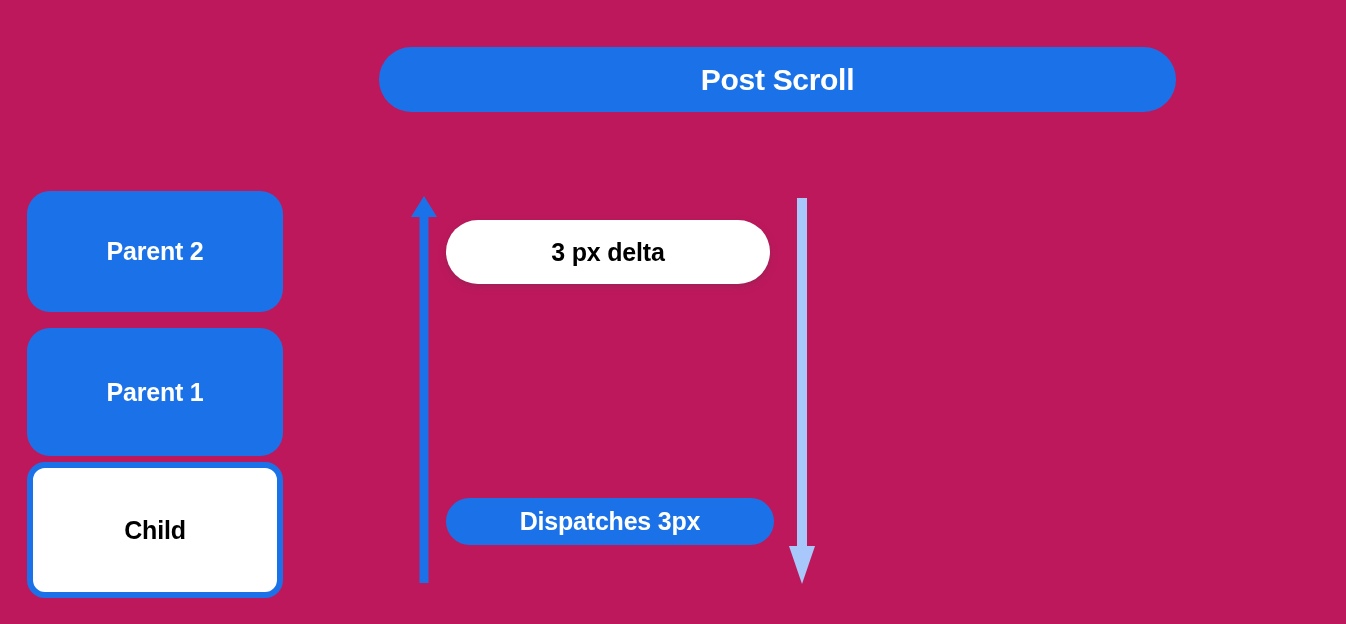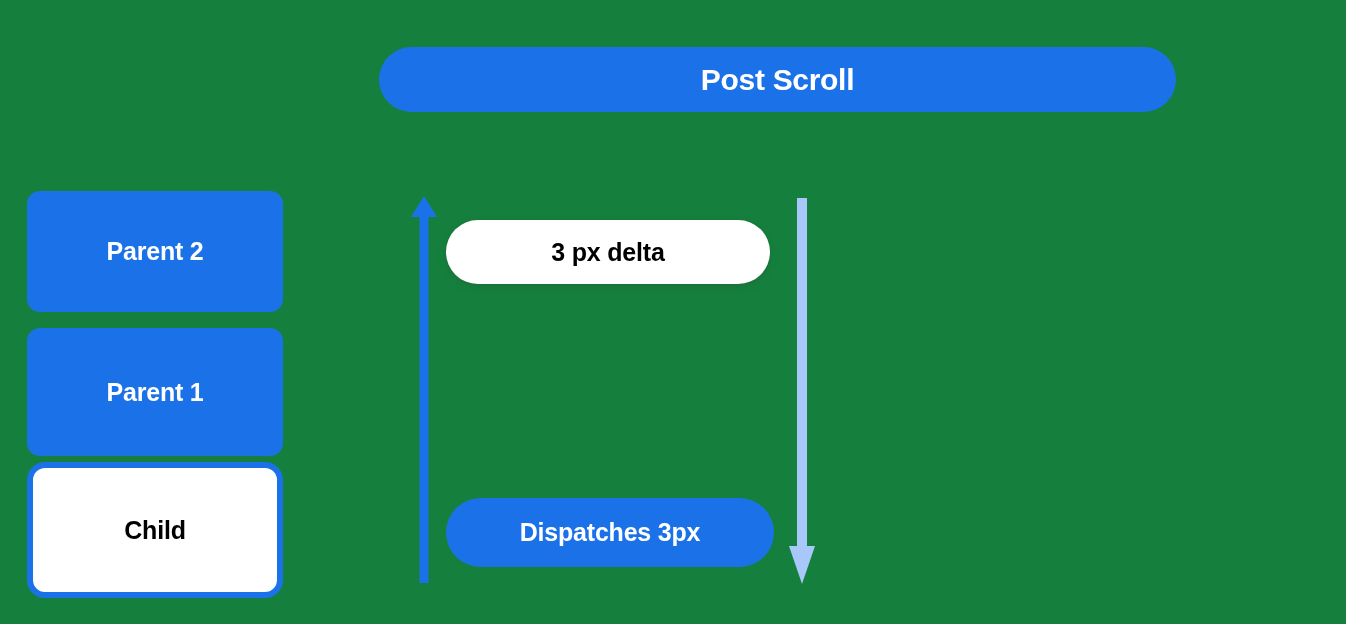--- a/index.html
+++ b/index.html
@@ -9,21 +9,21 @@
     background: #ffffff;
   }
   body {
     font-family: "Liberation Sans", sans-serif;
     -webkit-font-smoothing: antialiased;
   }
   #canvas {
     position: relative;
     width: 1346px;
     height: 624px;
-    background: #15803d;
+    background: #be185d;
     overflow: hidden;
   }
 
   
   .header-pill {
     position: absolute;
     left: 379px;
     top: 47px;
     width: 797px;
     height: 65px;
@@ -39,21 +39,21 @@
     font-weight: bold;
     letter-spacing: -0.3px;
     line-height: 1;
   }
 
   
   .box {
     position: absolute;
     left: 27px;
     width: 256px;
-    border-radius: 13px;
+    border-radius: 23px;
     display: flex;
     align-items: center;
     justify-content: center;
     box-sizing: border-box;
   }
   .box .label {
     font-size: 25px;
     font-weight: bold;
     letter-spacing: -0.2px;
     line-height: 1;
@@ -120,21 +120,21 @@
     height: 64px;
     background: #ffffff;
     box-shadow: 0 3px 9px rgba(60,64,67,0.17), 0 1px 3px rgba(60,64,67,0.13);
   }
   #pill-delta .label { color: #000000; text-align: right; }
 
   #pill-dispatch {
     left: 446px;
     top: 498px;
     width: 328px;
-    height: 69px;
+    height: 47px;
     background: #1b72e8;
   }
   #pill-dispatch .label { color: #ffffff; }
 </style>
 </head>
 <body>
 
 <div id="canvas">
 
   <div class="header-pill">

